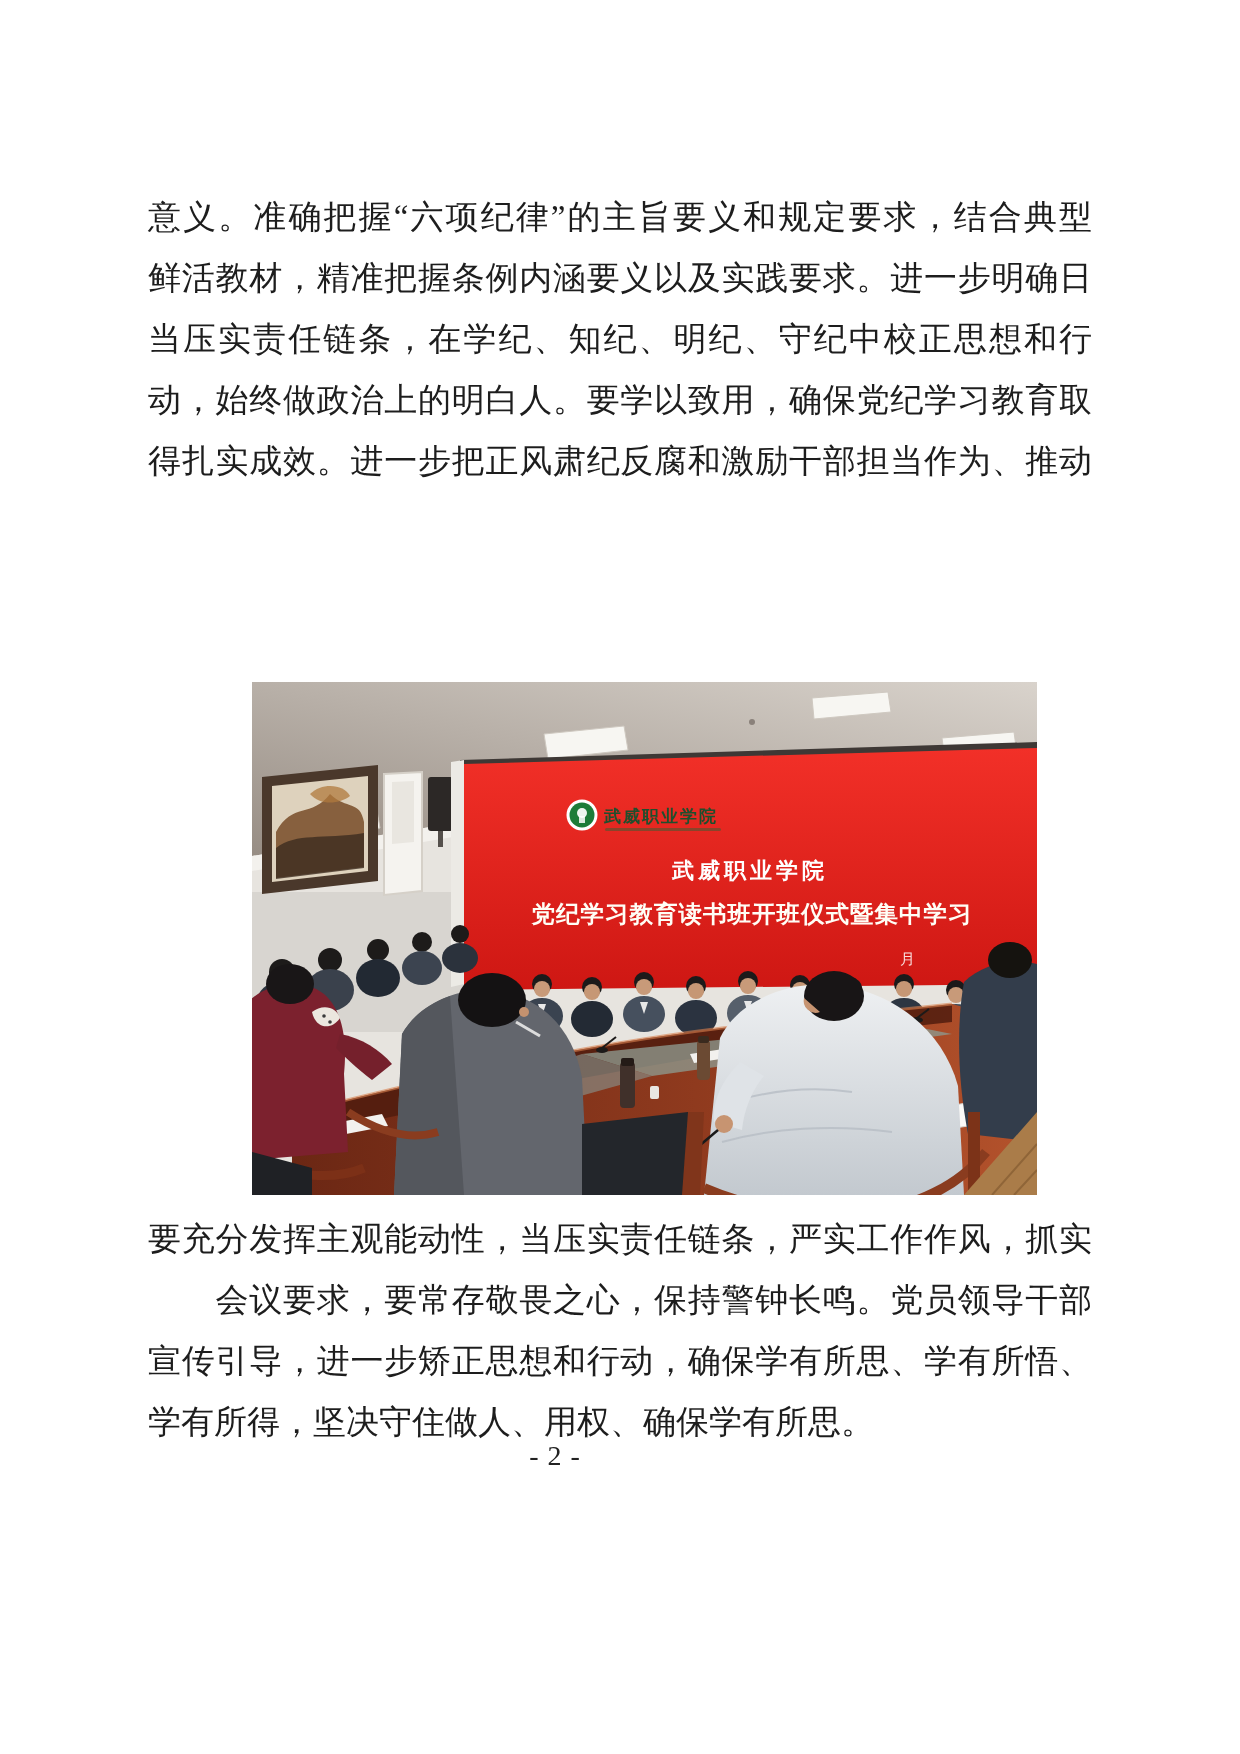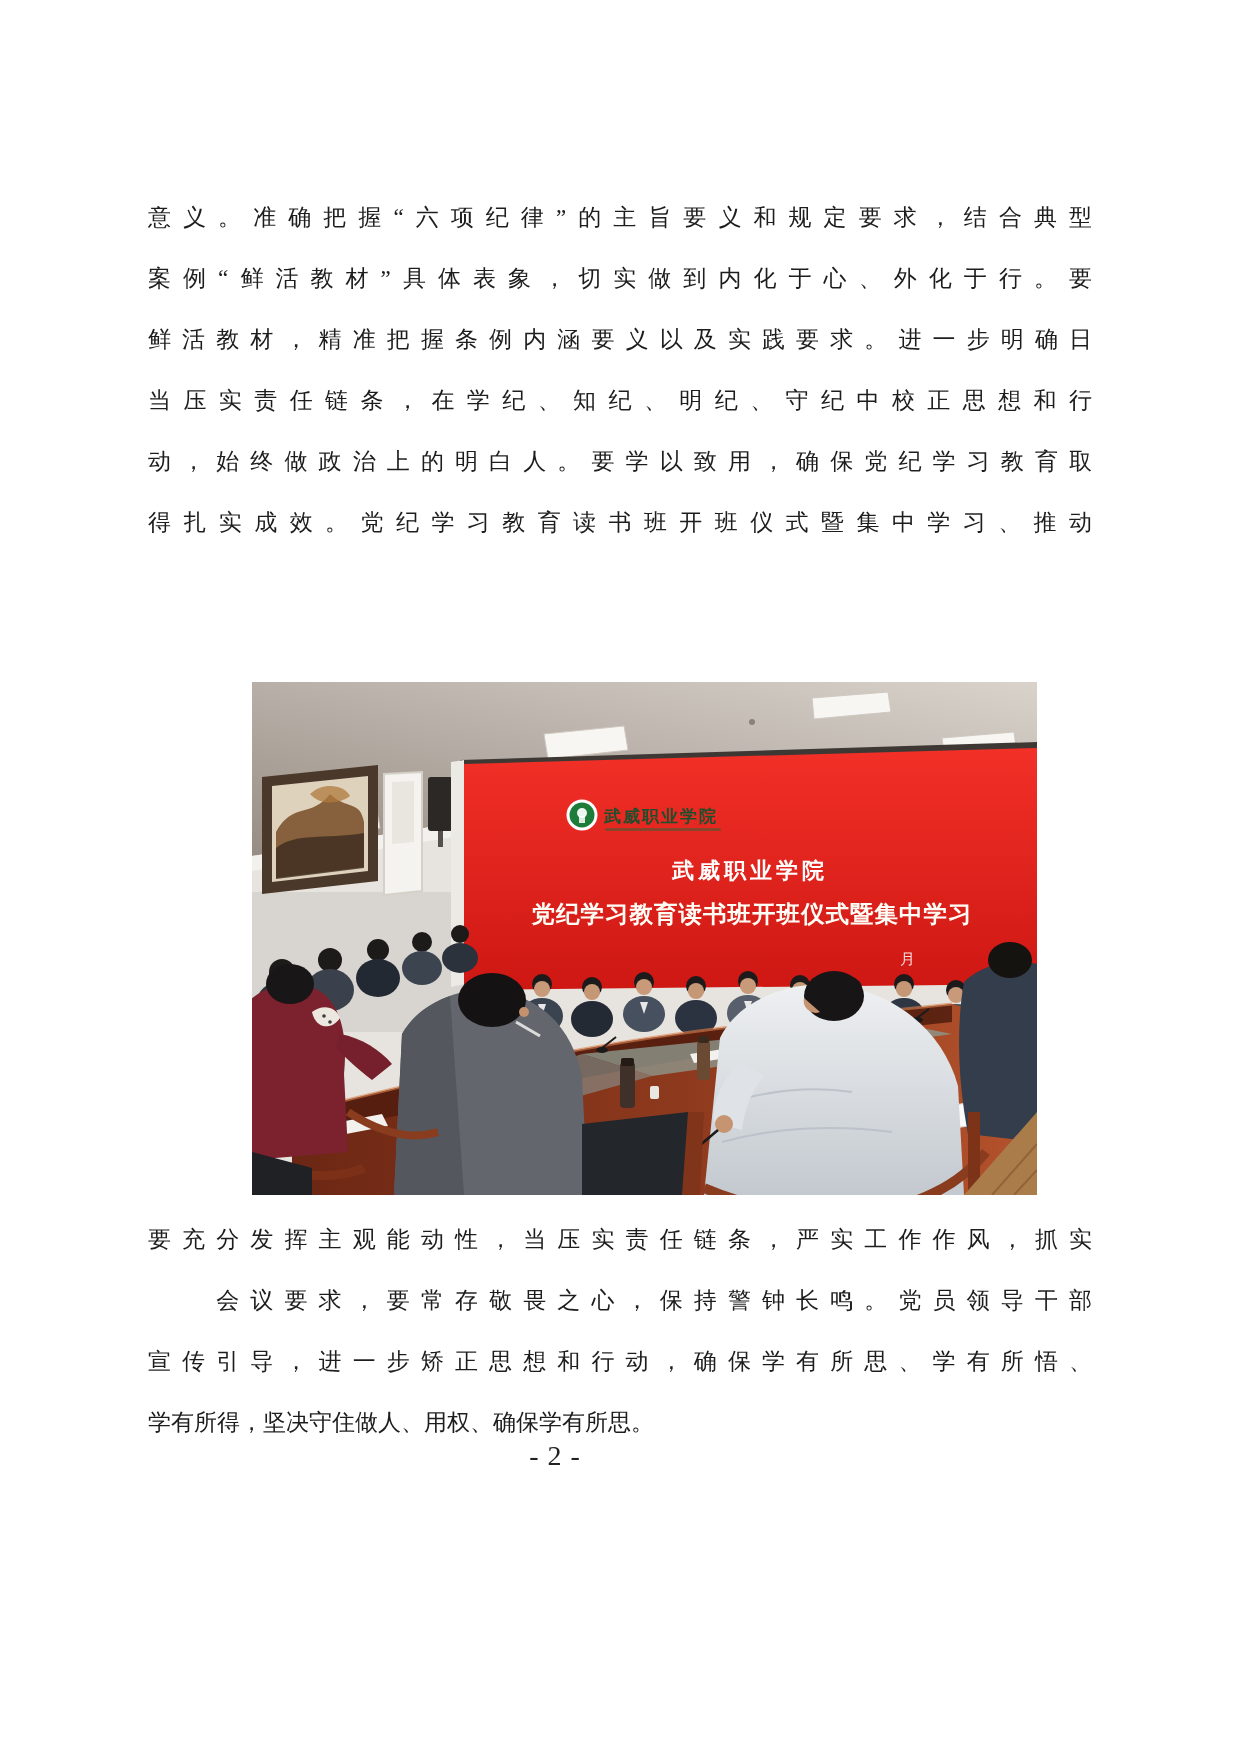--- a/index.html
+++ b/index.html
@@ -5,21 +5,21 @@
   html,body{margin:0;padding:0;background:#ffffff;}
   .page{
     position:relative;width:1240px;height:1754px;background:#ffffff;
     font-family:"Liberation Serif","DejaVu Serif",serif;color:#1c1c1c;
     overflow:hidden;margin:0 auto;
   }
   .para{position:absolute;left:148px;width:944px;}
   #para1{top:187px;}
   #para2{top:1209px;}
   .line{
-    height:61px;line-height:61px;font-size:23px;
+    height:61px;line-height:61px;font-size:33px;
     text-align:justify;text-align-last:justify;
     white-space:nowrap;color:#1d1d1d;
   }
   .line.end{text-align-last:left;}
   .photo-wrap{
     position:absolute;left:252px;top:682px;width:785px;height:513px;
     overflow:hidden;background:#84cc16;
   }
   .photo-wrap svg{display:block;}
   .page-number{
@@ -27,25 +27,24 @@
     text-align:center;font-size:28px;color:#222;letter-spacing:1px;
   }
 </style>
 </head>
 <body>
 
 <div class="page">
 
   <div class="para" id="para1">
     <div class="line">意义。准确把握“六项纪律”的主旨要义和规定要求，结合典型</div>
-    <div class="line">案例“鲜活教材”具体表象，切实做到内化于心、外化于行。要</div>
     <div class="line">鲜活教材，精准把握条例内涵要义以及实践要求。进一步明确日</div>
     <div class="line">当压实责任链条，在学纪、知纪、明纪、守纪中校正思想和行</div>
     <div class="line">动，始终做政治上的明白人。要学以致用，确保党纪学习教育取</div>
-    <div class="line">得扎实成效。党纪学习教育读书班开班仪式暨集中学习、推动</div>
+    <div class="line">得扎实成效。进一步把正风肃纪反腐和激励干部担当作为、推动</div>
   </div>
 
   <figure class="photo-wrap" style="margin:0">
     <svg width="785" height="513" viewBox="0 0 785 513" preserveAspectRatio="none" role="img">
       <defs>
         <linearGradient id="gCeil" x1="0" y1="1" x2="1" y2="0">
           <stop offset="0" stop-color="#978d84"></stop>
             <stop offset="1" stop-color="#d9d3cc"></stop>
         </linearGradient>
         <linearGradient id="gScreen" x1="0" y1="0" x2="0" y2="1">

